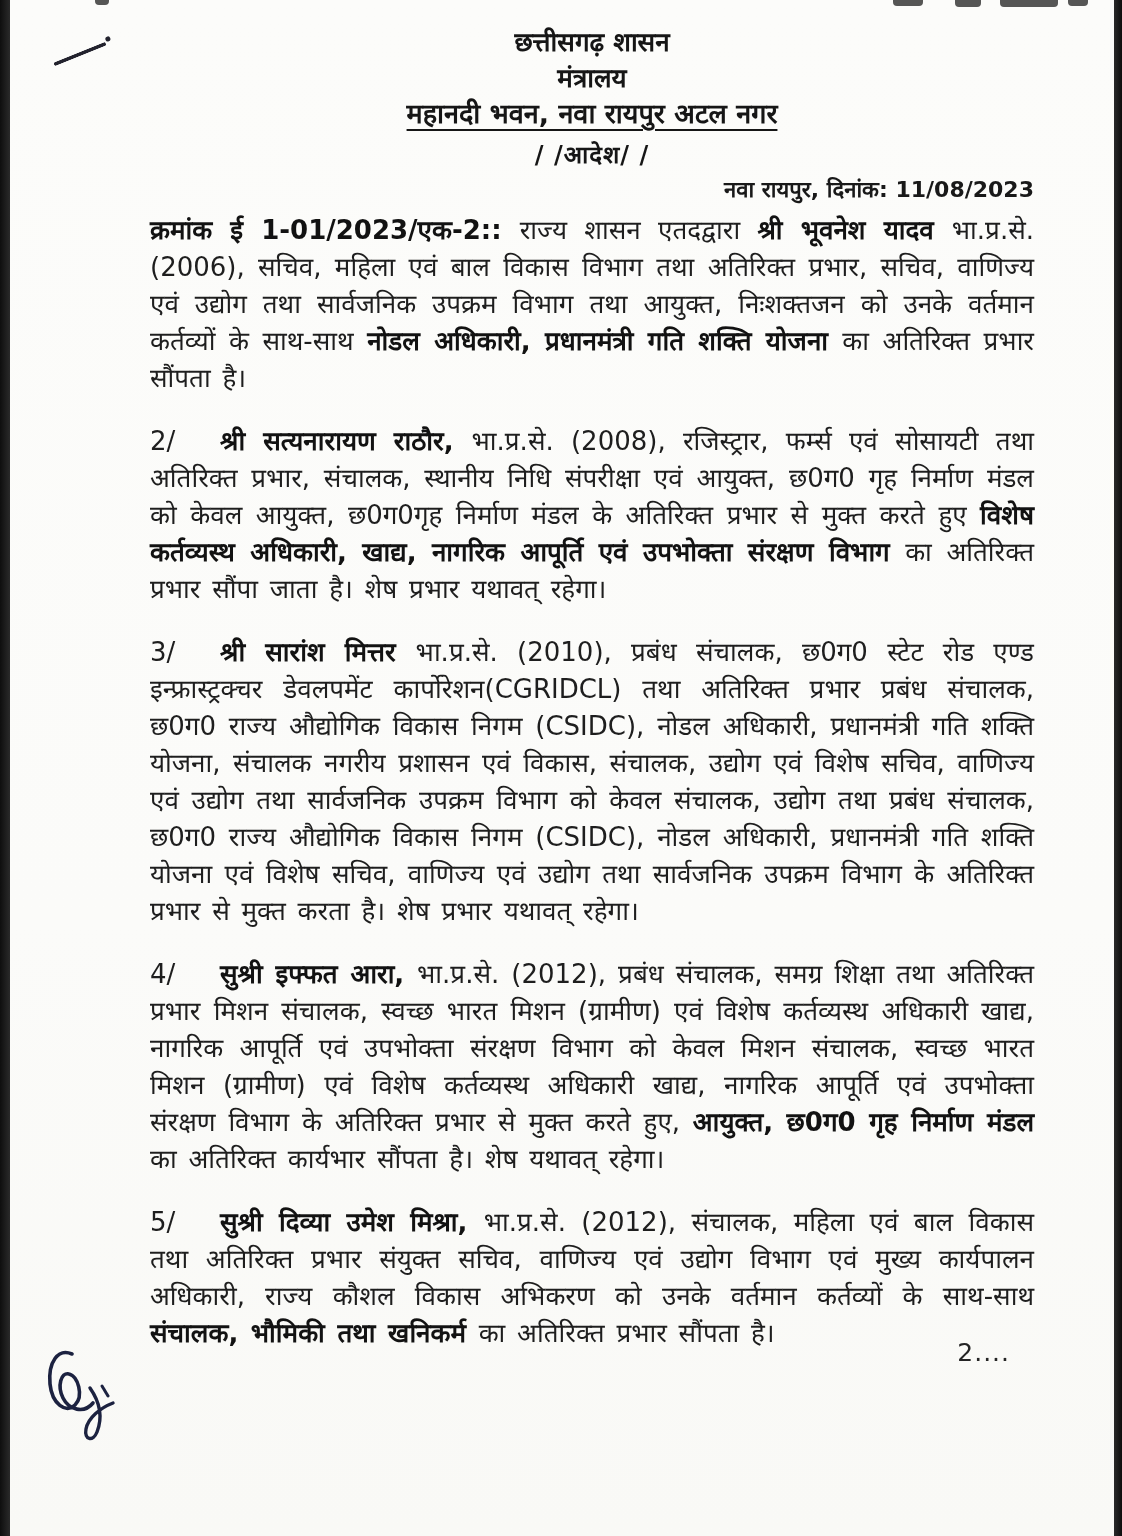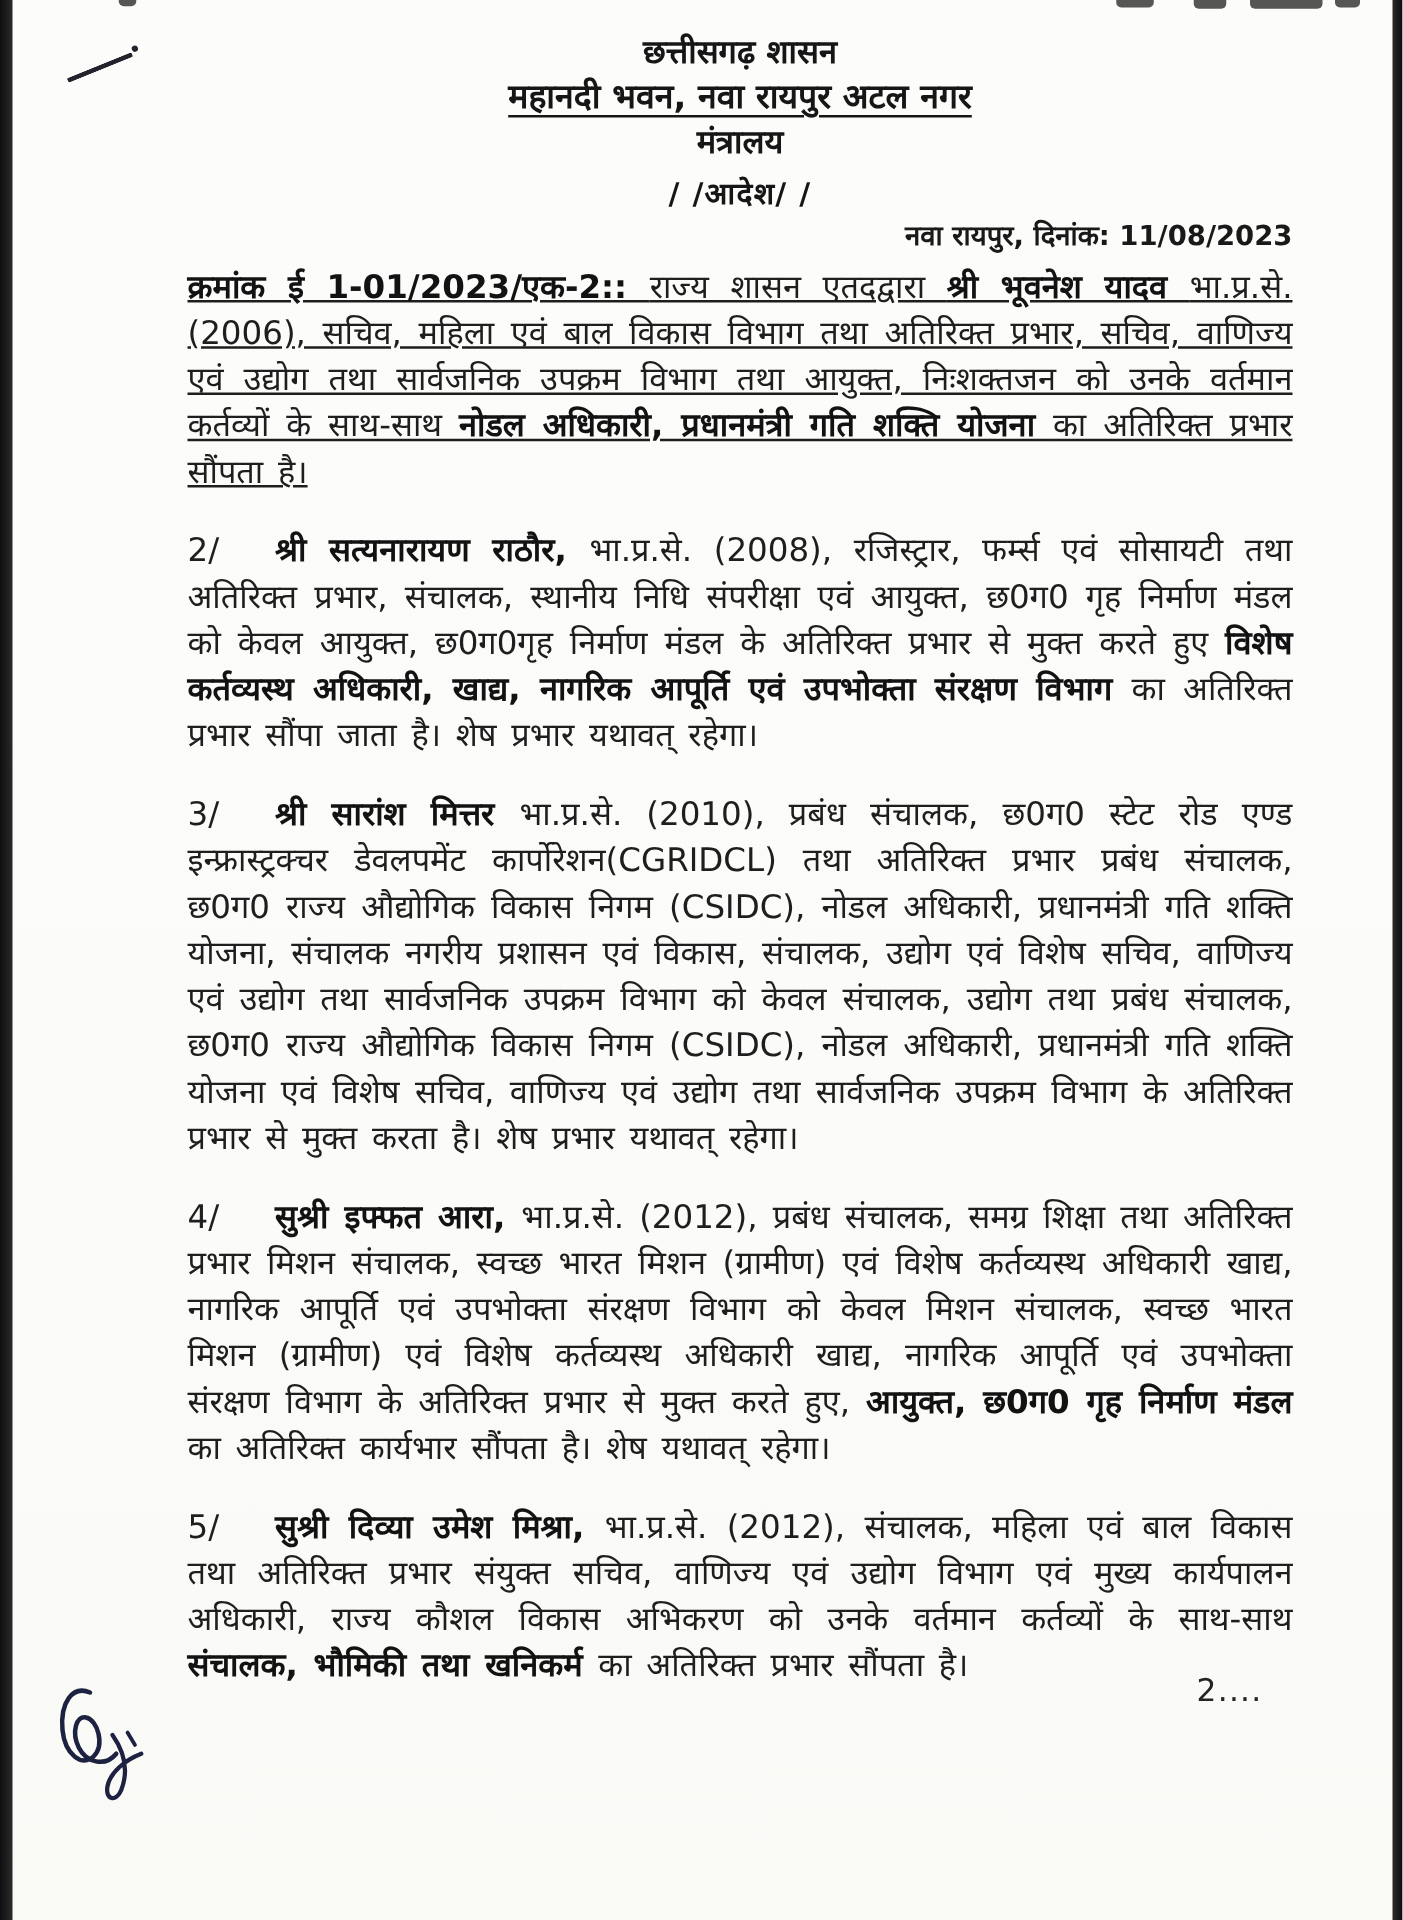--- a/index.html
+++ b/index.html
@@ -40,21 +40,21 @@
     margin-top:6px;letter-spacing:1px;color:#161616;
   }
   .date-line{
     text-align:right;font-weight:bold;font-size:22px;line-height:32px;
     margin-top:2px;color:#191919;
   }
   p.body{
     font-size:26px;line-height:37px;text-align:justify;
     margin:0 0 26px 0;word-spacing:3.5px;color:#1e1e1e;
   }
-  p.body:first-of-type{margin-top:6px;text-decoration:underline;}
+  p.body:first-of-type{margin-top:6px;}
   .pnum{display:inline-block;min-width:70px;font-weight:normal;}
   .b{font-weight:bold;color:#121212;}
   .watermark{
     position:absolute;left:487px;top:573px;
     font-family:"DejaVu Sans",sans-serif;font-size:42px;font-weight:bold;
     letter-spacing:1px;color:#1f1f1f;white-space:nowrap;
   }
   .page-number{
     position:absolute;right:112px;top:1338px;
     font-size:25px;color:#242424;letter-spacing:1px;
@@ -71,22 +71,22 @@
   <div class="smudge" style="left:95px;width:14px;height:5px;"></div>
   <div class="smudge" style="left:893px;width:30px;height:6px;"></div>
   <div class="smudge" style="left:955px;width:26px;height:7px;"></div>
   <div class="smudge" style="left:1000px;width:58px;height:7px;"></div>
   <div class="smudge" style="left:1068px;width:20px;height:6px;"></div>
   <div class="pen-stroke"></div>
 
   <div class="content">
 
     <div class="hdr">छत्तीसगढ़ शासन</div>
+    <div class="hdr">मंत्रालय</div>
     <div class="hdr"><span class="u">महानदी भवन, नवा रायपुर अटल नगर</span></div>
-    <div class="hdr">मंत्रालय</div>
     <div class="order-line">/ /आदेश/ /</div>
     <div class="date-line">नवा रायपुर, दिनांक: 11/08/2023</div>
 
     <p class="body"><span class="b">क्रमांक ई 1-01/2023/एक-2:: </span><span>राज्य शासन एतदद्वारा </span><span class="b">श्री भूवनेश यादव </span><span>भा.प्र.से. (2006), सचिव, महिला एवं बाल विकास विभाग तथा अतिरिक्त प्रभार, सचिव, वाणिज्य एवं उद्योग तथा सार्वजनिक उपक्रम विभाग तथा आयुक्त, निःशक्तजन को उनके वर्तमान कर्तव्यों के साथ-साथ </span><span class="b">नोडल अधिकारी, प्रधानमंत्री गति शक्ति योजना </span><span>का अतिरिक्त प्रभार सौंपता है।</span></p>
 
     <p class="body"><span class="pnum">2/</span><span class="b">श्री सत्यनारायण राठौर, </span><span>भा.प्र.से. (2008), रजिस्ट्रार, फर्म्स एवं सोसायटी तथा अतिरिक्त प्रभार, संचालक, स्थानीय निधि संपरीक्षा एवं आयुक्त, छ0ग0 गृह निर्माण मंडल को केवल आयुक्त, छ0ग0गृह निर्माण मंडल के अतिरिक्त प्रभार से मुक्त करते हुए </span><span class="b">विशेष कर्तव्यस्थ अधिकारी, खाद्य, नागरिक आपूर्ति एवं उपभोक्ता संरक्षण विभाग </span><span>का अतिरिक्त प्रभार सौंपा जाता है। शेष प्रभार यथावत् रहेगा।</span></p>
 
     <p class="body"><span class="pnum">3/</span><span class="b">श्री सारांश मित्तर </span><span>भा.प्र.से. (2010), प्रबंध संचालक, छ0ग0 स्टेट रोड एण्ड इन्फ्रास्ट्रक्चर डेवलपमेंट कार्पोरेशन(CGRIDCL) तथा अतिरिक्त प्रभार प्रबंध संचालक, छ0ग0 राज्य औद्योगिक विकास निगम (CSIDC), नोडल अधिकारी, प्रधानमंत्री गति शक्ति योजना, संचालक नगरीय प्रशासन एवं विकास, संचालक, उद्योग एवं विशेष सचिव, वाणिज्य एवं उद्योग तथा सार्वजनिक उपक्रम विभाग को केवल संचालक, उद्योग तथा प्रबंध संचालक, छ0ग0 राज्य औद्योगिक विकास निगम (CSIDC), नोडल अधिकारी, प्रधानमंत्री गति शक्ति योजना एवं विशेष सचिव, वाणिज्य एवं उद्योग तथा सार्वजनिक उपक्रम विभाग के अतिरिक्त प्रभार से मुक्त करता है। शेष प्रभार यथावत् रहेगा।</span></p>
 
     <p class="body"><span class="pnum">4/</span><span class="b">सुश्री इफ्फत आरा, </span><span>भा.प्र.से. (2012), प्रबंध संचालक, समग्र शिक्षा तथा अतिरिक्त प्रभार मिशन संचालक, स्वच्छ भारत मिशन (ग्रामीण) एवं विशेष कर्तव्यस्थ अधिकारी खाद्य, नागरिक आपूर्ति एवं उपभोक्ता संरक्षण विभाग को केवल मिशन संचालक, स्वच्छ भारत मिशन (ग्रामीण) एवं विशेष कर्तव्यस्थ अधिकारी खाद्य, नागरिक आपूर्ति एवं उपभोक्ता संरक्षण विभाग के अतिरिक्त प्रभार से मुक्त करते हुए, </span><span class="b">आयुक्त, छ0ग0 गृह निर्माण मंडल </span><span>का अतिरिक्त कार्यभार सौंपता है। शेष यथावत् रहेगा।</span></p>

